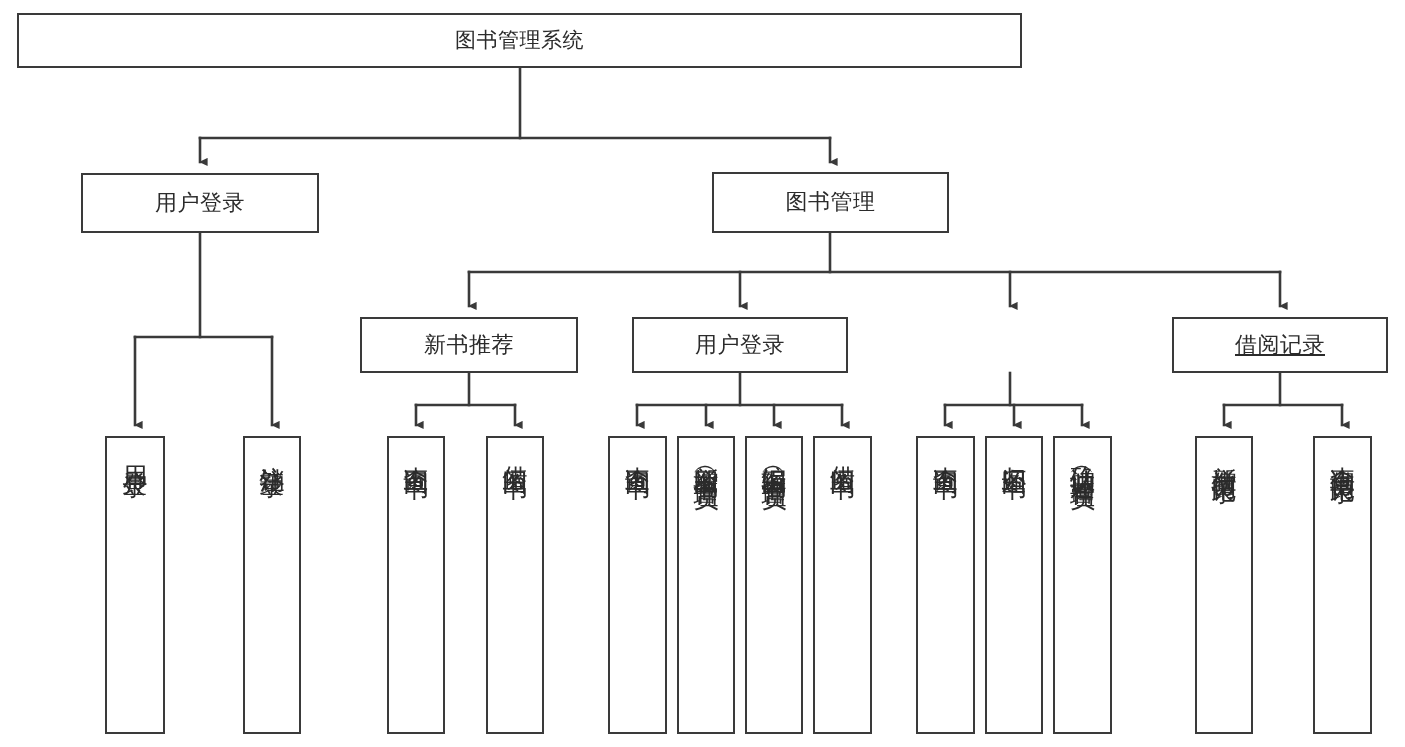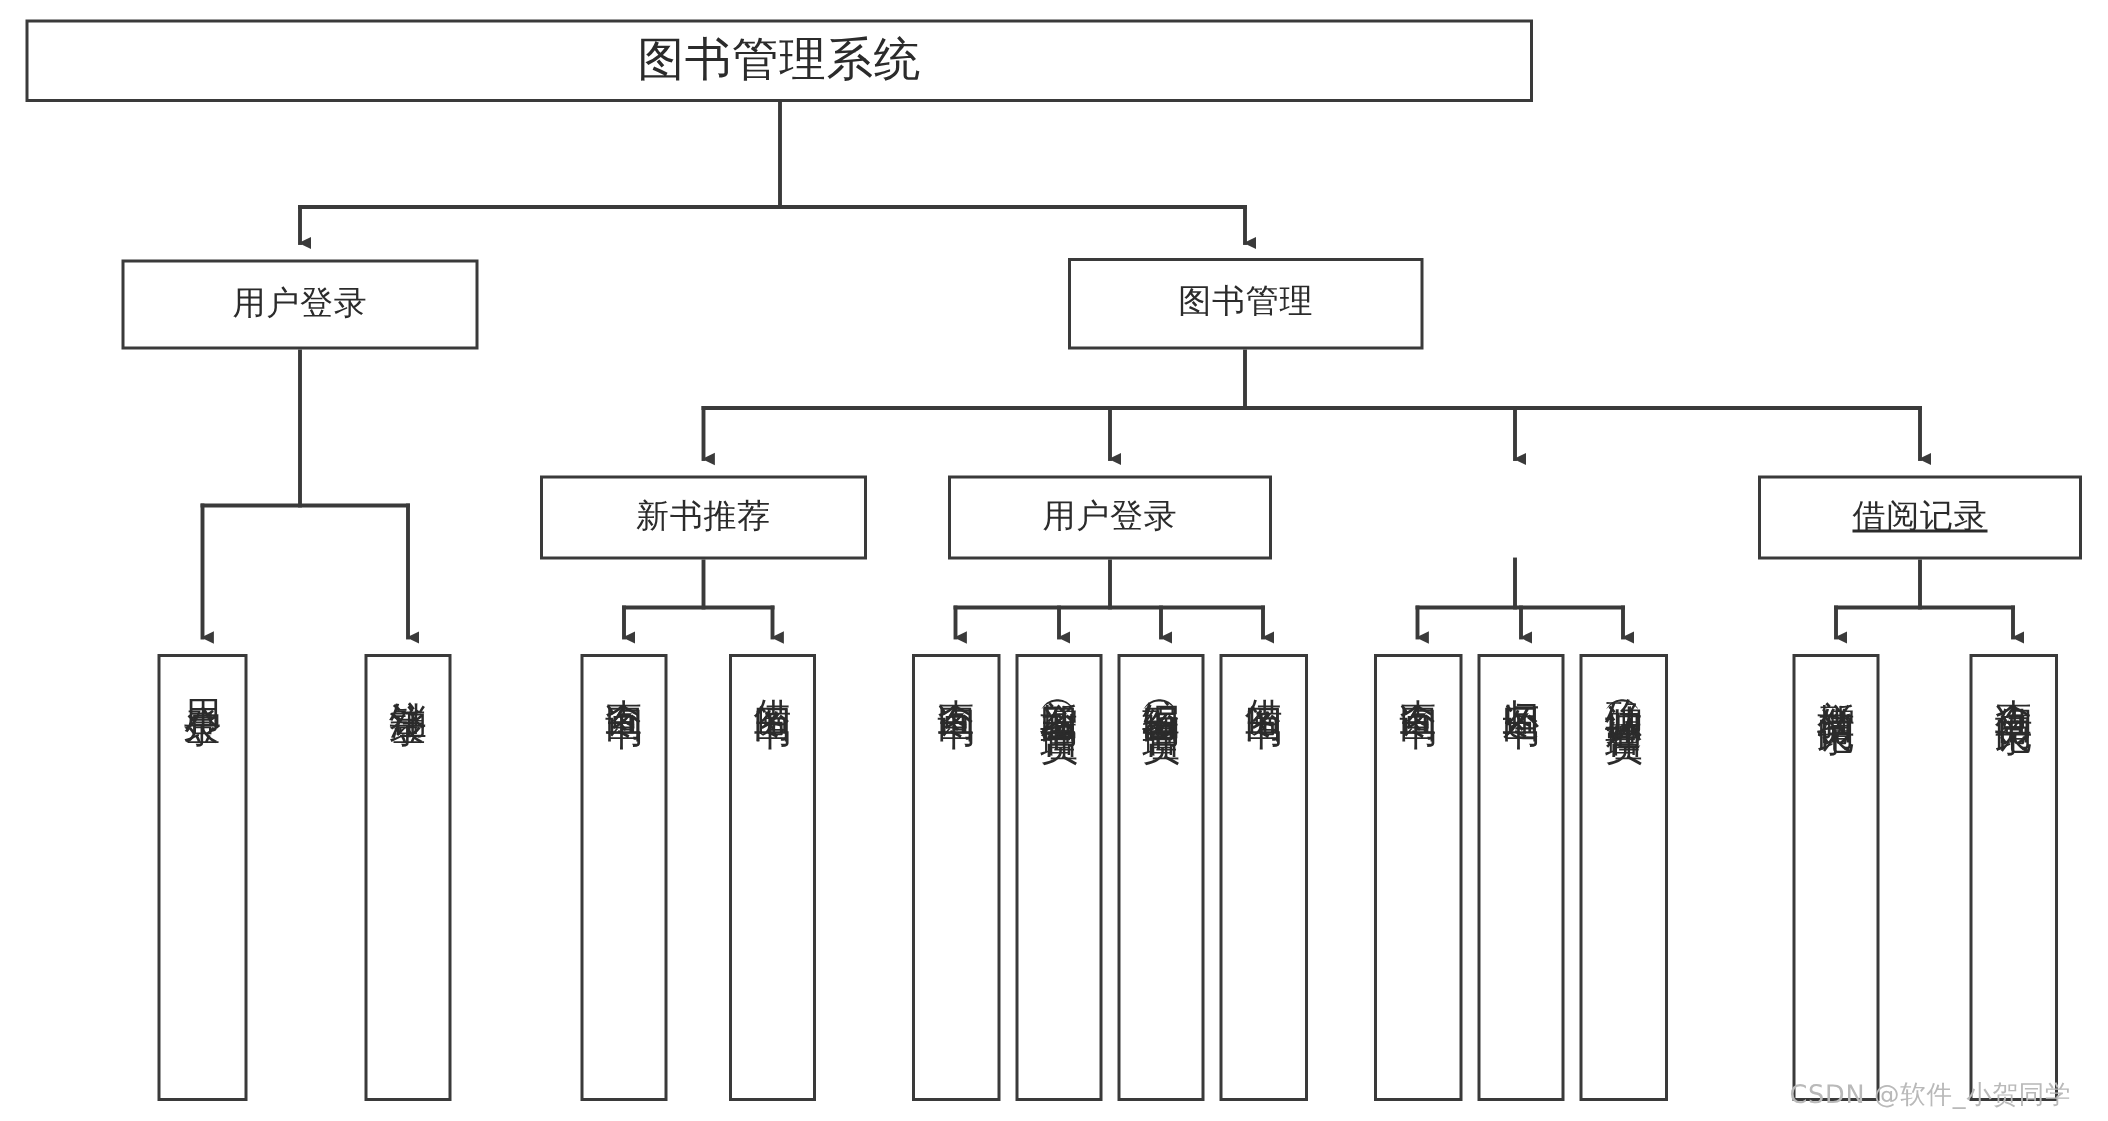--- a/index.html
+++ b/index.html
@@ -39,21 +39,21 @@
     display: block;
     text-align: center;
     line-height: 1.02;
     letter-spacing: 0.5px;
   }
   
   .node.h .label {
     writing-mode: horizontal-tb;
     font-size: 22px;
   }
-  .node.root .label { font-size: 31px; }
+  .node.root .label { font-size: 21px; }
   .node.mid .label  { font-size: 22px; }
   
   .node.v {
     align-items: flex-start;
     padding-top: 8px;
   }
   .node.v .label {
     writing-mode: vertical-rl;
     text-orientation: upright;
     font-size: 25px;
@@ -178,15 +178,14 @@
   <div class="node v" style="left: 1053px; top: 436px; width: 59px; height: 298px;">
     <span class="label">确认归还（管理员）</span>
   </div>
   <div class="node v" style="left: 1195px; top: 436px; width: 58px; height: 298px;">
     <span class="label">新增借阅记录</span>
   </div>
   <div class="node v" style="left: 1313px; top: 436px; width: 59px; height: 298px;">
     <span class="label">查询借阅记录</span>
   </div>
 
-  <div class="watermark" style="left: 1193px; top: 718px;">CSDN @软件_小贺同学</div>
 
 </div>
 
 </body></html>

